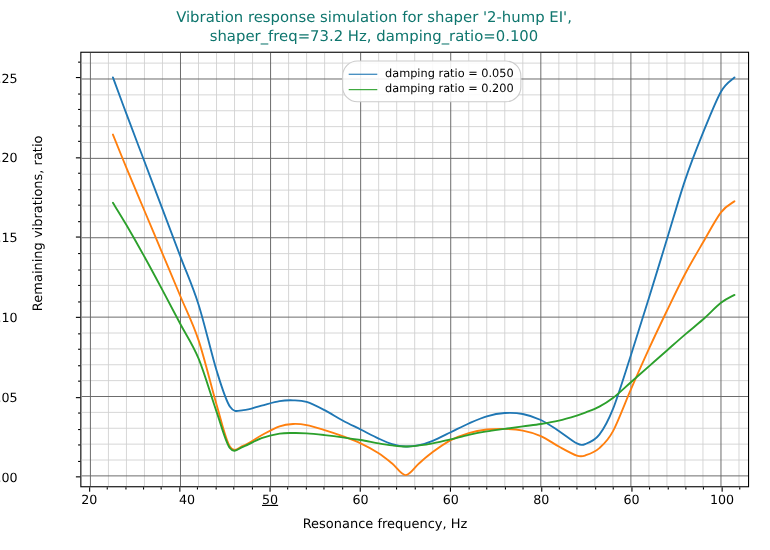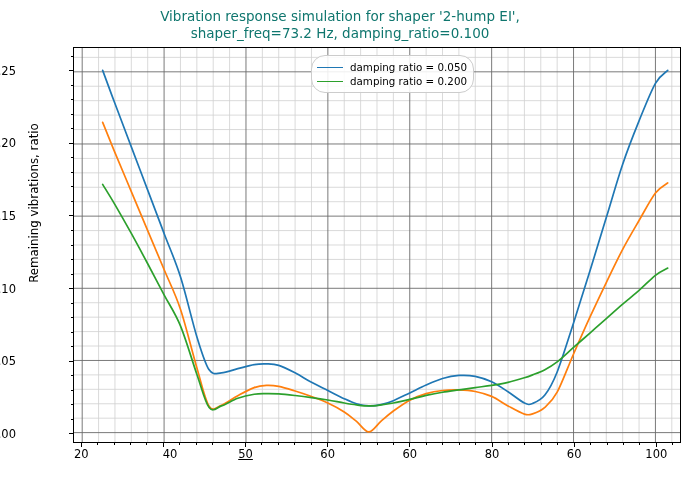--- a/index.html
+++ b/index.html
@@ -188,14 +188,15 @@
       <div class="tickmark" style="left:71px;top:186.47802197802196px;width:2px;height:1px;"></div>
       <div class="tickmark" style="left:71px;top:171.97252747252753px;width:2px;height:1px;"></div>
       <div class="tickmark" style="left:71px;top:157.467032967033px;width:2px;height:1px;"></div>
       <div class="tickmark" style="left:71px;top:128.45604395604397px;width:2px;height:1px;"></div>
       <div class="tickmark" style="left:71px;top:113.95054945054949px;width:2px;height:1px;"></div>
       <div class="tickmark" style="left:71px;top:99.44505494505495px;width:2px;height:1px;"></div>
       <div class="tickmark" style="left:71px;top:84.93956043956047px;width:2px;height:1px;"></div>
       <div class="tickmark" style="left:71px;top:55.928571428571445px;width:2px;height:1px;"></div>
     </div>
 
+  <div id="xlabel">Resonance frequency, Hz</div>
   <div id="ylabel">Remaining vibrations, ratio</div>
 </div>
 
 </body></html>

